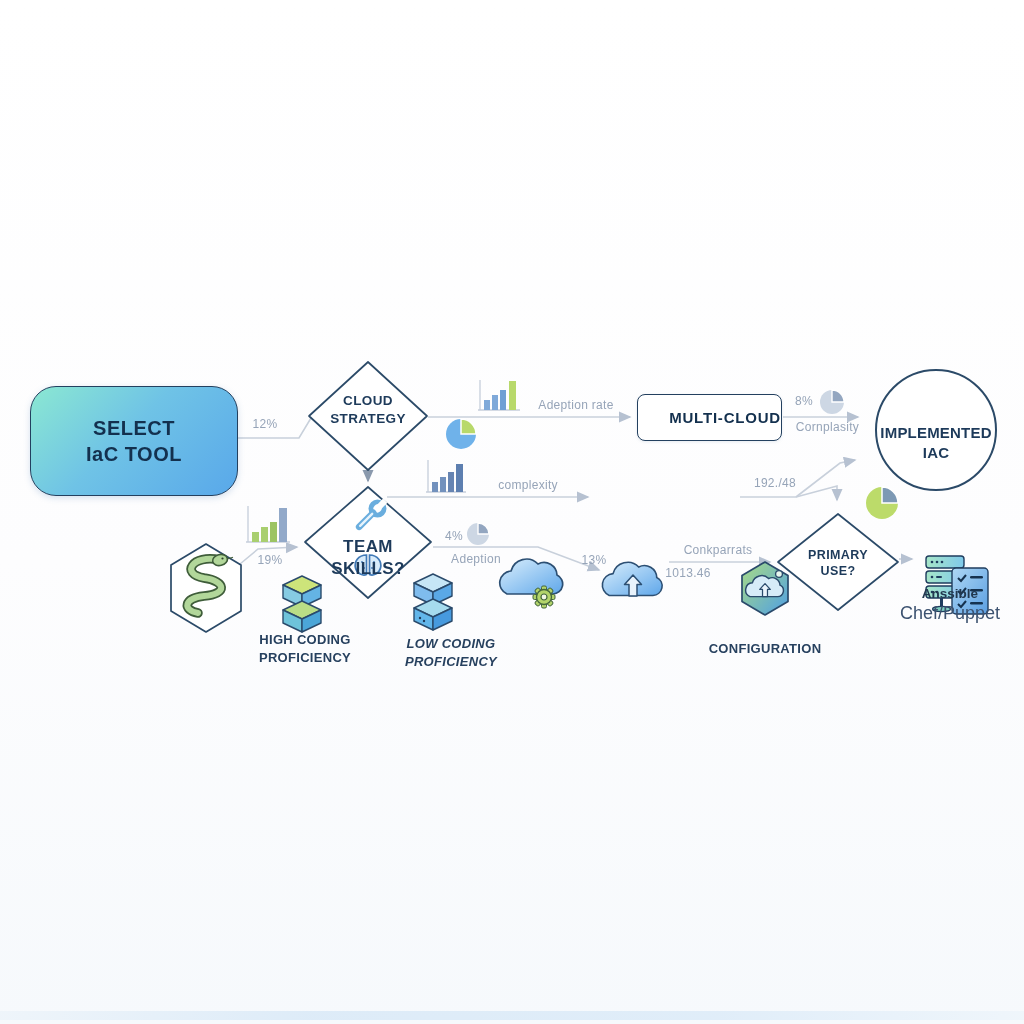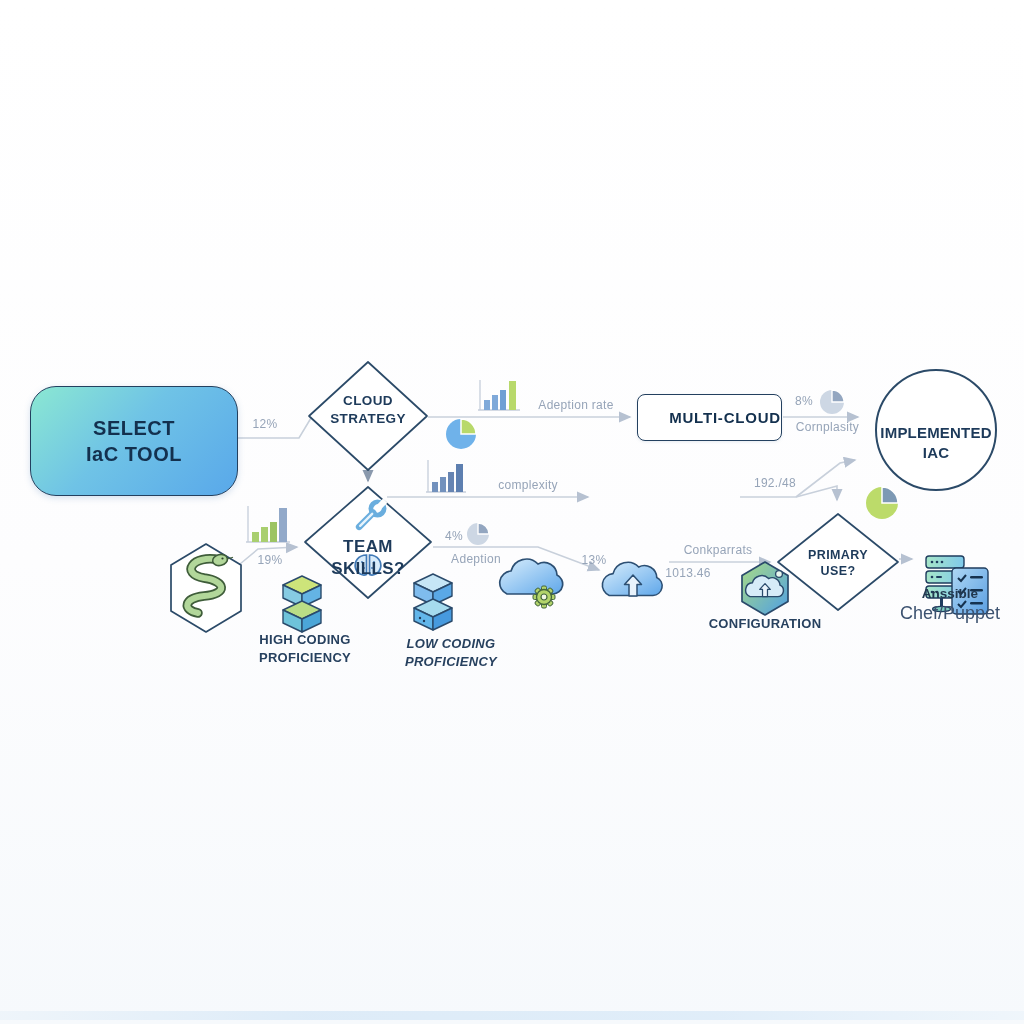--- a/index.html
+++ b/index.html
@@ -274,20 +274,20 @@
   <div class="abs graylbl" style="left:656px;top:566px;width:64px;">1013.46</div>
 
   <div class="abs leaflbl" style="left:246px;top:631px;width:118px;">
     <div>HIGH CODING</div>
     <div>PROFICIENCY</div>
   </div>
   <div class="abs leaflbl" style="left:392px;top:635px;width:118px;font-style:italic;">
     <div>LOW CODING</div>
     <div>PROFICIENCY</div>
   </div>
-  <div class="abs leaflbl" style="left:702px;top:615px;width:126px;">CONFIGURATION</div>
+  <div class="abs leaflbl" style="left:702px;top:640px;width:126px;">CONFIGURATION</div>
   <div class="abs" style="left:890px;top:586px;width:120px;text-align:center;">
     <div style="font-size:13.5px;font-weight:700;color:#22384f;">Anssible</div>
     <div style="font-size:18px;color:#3c5270;margin-top:2px;">Chef/Puppet</div>
   </div>
 
   <div class="bottom-tint"></div>
 </div>
 
 </body></html>

